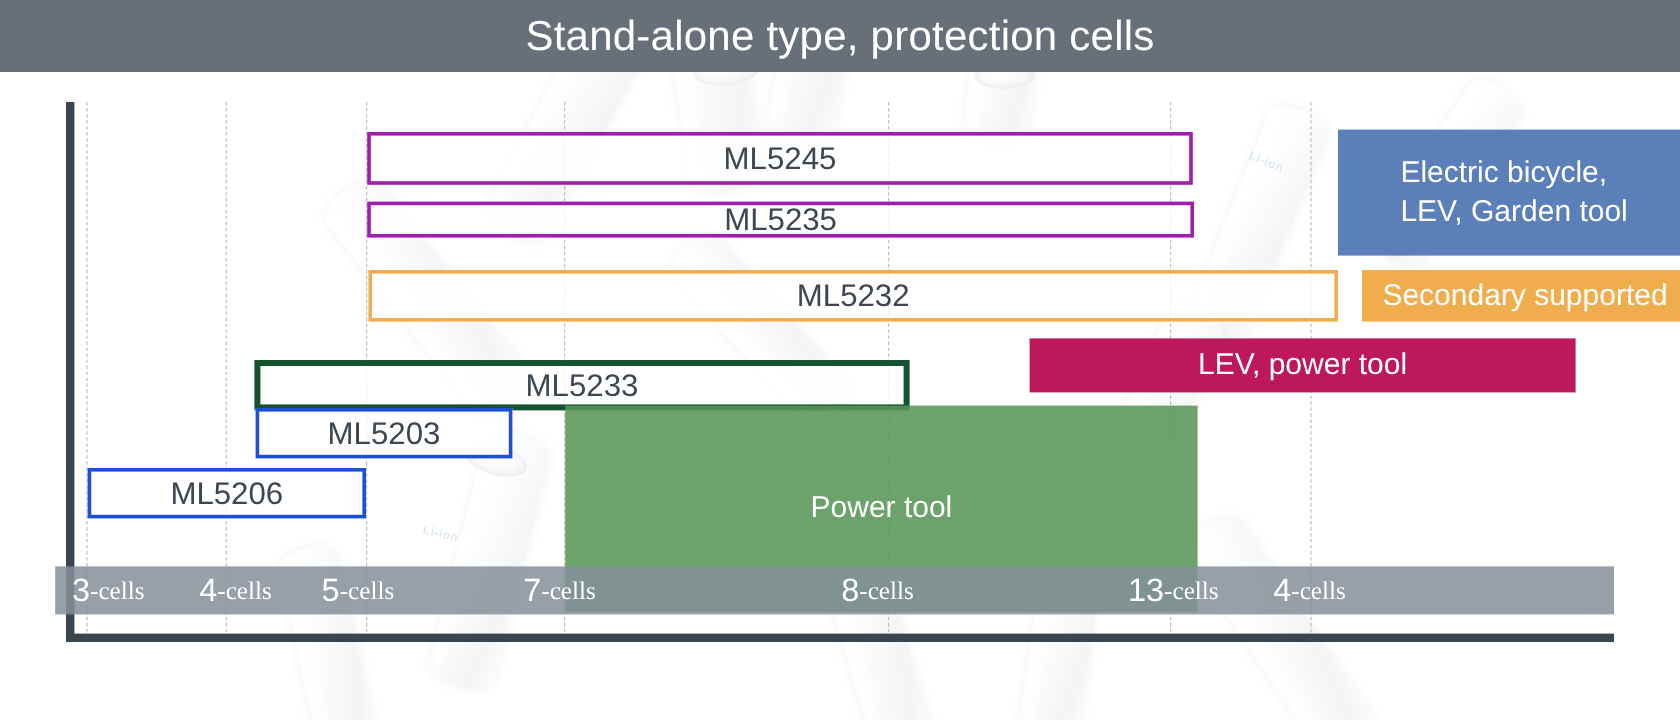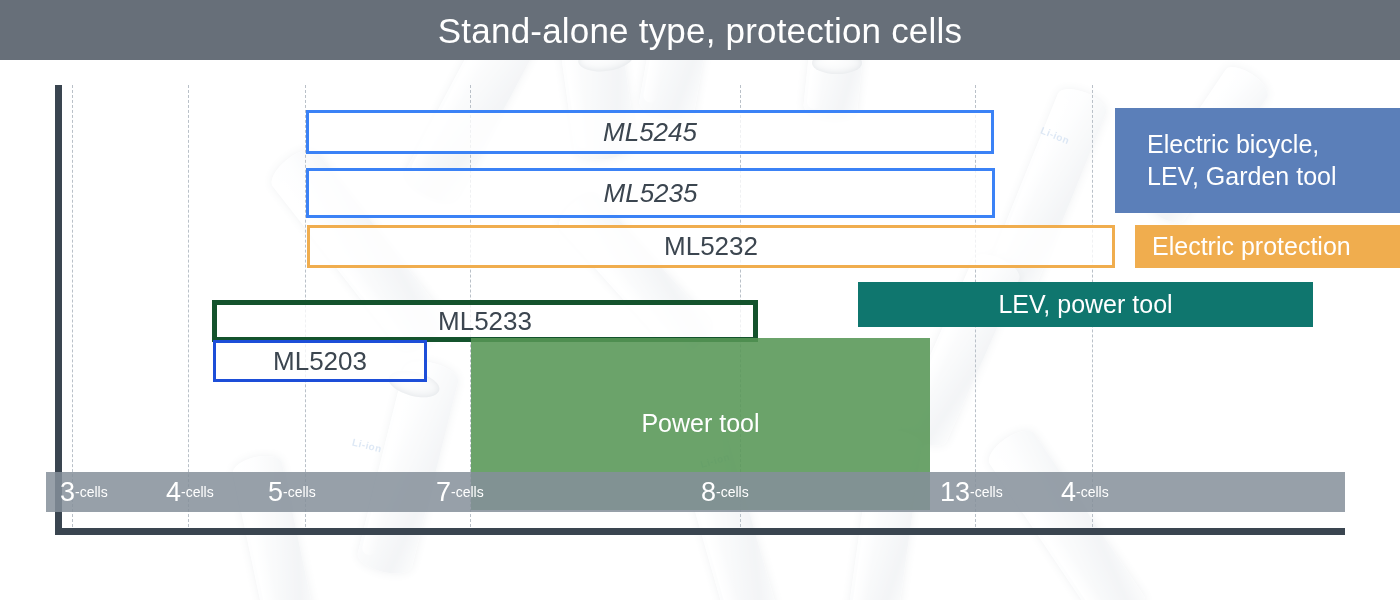--- a/index.html
+++ b/index.html
@@ -63,50 +63,50 @@
     position:absolute; left:55px; top:468px; width:1290px; height:7px;
     background:#3a4550;
   }
 
   
   .bar {
     position:absolute; background:rgba(255,255,255,.78);
     display:flex; align-items:center; justify-content:center;
     color:#3c4650; font-size:26px; line-height:1.08; text-align:center;
   }
-  .bar.blue   { border:3px solid #3b82f6;font-style:italic; }
+  .bar.blue   { border:3px solid #a21caf; }
   .bar.orange { border:3px solid #f0ad4e;text-align:center; }
   .bar.ltgrn  { border:5px solid #14532d;margin-top:18px; }
   .bar.grn    { border:3px solid #1d4ed8; }
   .bar .lbl { white-space:pre-line; }
 
   
   .block {
     position:absolute; display:flex; align-items:center;
     color:#ffffff; font-size:25px; line-height:1.25;
   }
   .block.blue   { background:#5b7fb9; }
   .block.orange { background:#f0ad4e; }
-  .block.ltgrn  { background:#0f766e; }
+  .block.ltgrn  { background:#be185d; }
   .block.grn    { background:rgba(87,150,85,.88); }
   .block.center { justify-content:center; text-align:center; }
   .block .lbl { white-space:pre-line; }
 
   
   #xband {
     position:absolute; left:46px; top:472px; width:1299px; height:40px;
     background:rgba(133,143,154,.85); z-index:4;
   }
   .xtick {
     position:absolute; top:0; height:40px;
     display:flex; align-items:center;
     color:#ffffff; white-space:nowrap;
   }
   .xtick .num { font-size:27px; line-height:1; }
-  .xtick .suf { font-size:14px; line-height:1; }
+  .xtick .suf { font-size:21px; line-height:1;font-family:Liberation Serif, serif; }
 </style>
 </head>
 <body>
 
 <div id="root">
 
   <div id="bg-photo">
     <div class="cell" style="left:455px; top:-40px; width:58px; height:250px; transform:rotate(28deg);"></div>
     <div class="cell" style="left:560px; top:-70px; width:62px; height:230px; transform:rotate(-8deg);"></div>
     <div class="cap" style="left:578px; top:45px;  width:56px; height:26px; transform:rotate(-8deg);"></div>
@@ -148,52 +148,55 @@
     <div class="gridline" style="left:975px;"></div>
     <div class="gridline" style="left:1092px;"></div>
 
     <div id="axis-y"></div>
     <div id="axis-x"></div>
 
     <div class="bar blue" style="left:306px; top:50px; width:688px; height:44px;">
       <span class="lbl">ML5245</span>
     </div>
 
-    <div class="bar blue" style="left:306px; top:108px; width:689px; height:50px;">
+    <div class="bar blue" style="left:306px; top:108px; width:689px; height:30px;">
       <span class="lbl">ML5235</span>
     </div>
 
     <div class="bar orange" style="left:307px; top:165px; width:808px; height:43px;">
       <span class="lbl">ML5232</span>
     </div>
 
     <div class="bar ltgrn" style="left:212px; top:222px; width:546px; height:42px;">
       <span class="lbl">ML5233</span>
     </div>
 
     <div class="bar grn" style="left:213px; top:280px; width:214px; height:42px;">
       <span class="lbl">ML5203</span>
     </div>
 
-
-
-    <div class="block blue" style="left:1115px; top:48px; width:285px; height:105px; padding-left:32px;">
+    <div class="bar grn" style="left:73px; top:330px; width:232px; height:42px;">
+      <span class="lbl">ML5206</span>
+    </div>
+
+
+    <div class="block blue" style="left:1115px; top:48px; width:285px; height:105px; padding-left:52px;">
       <span class="lbl">Electric bicycle,
 LEV, Garden tool</span>
     </div>
 
     <div class="block orange" style="left:1135px; top:165px; width:265px; height:43px; padding-left:17px;">
-      <span class="lbl">Electric protection</span>
+      <span class="lbl">Secondary supported</span>
     </div>
 
     <div class="block ltgrn center" style="left:858px; top:222px; width:455px; height:45px;">
       <span class="lbl">LEV, power tool</span>
     </div>
 
-    <div class="block grn center" style="left:471px; top:278px; width:459px; height:172px;">
+    <div class="block grn center" style="left:471px; top:278px; width:527px; height:172px;">
       <span class="lbl">Power tool</span>
     </div>
   </div>
 
   <div id="xband">
     <div class="xtick" style="left:14px;">
       <span class="num">3</span>
       <span class="suf">-cells</span>
     </div>
     <div class="xtick" style="left:120px;">

